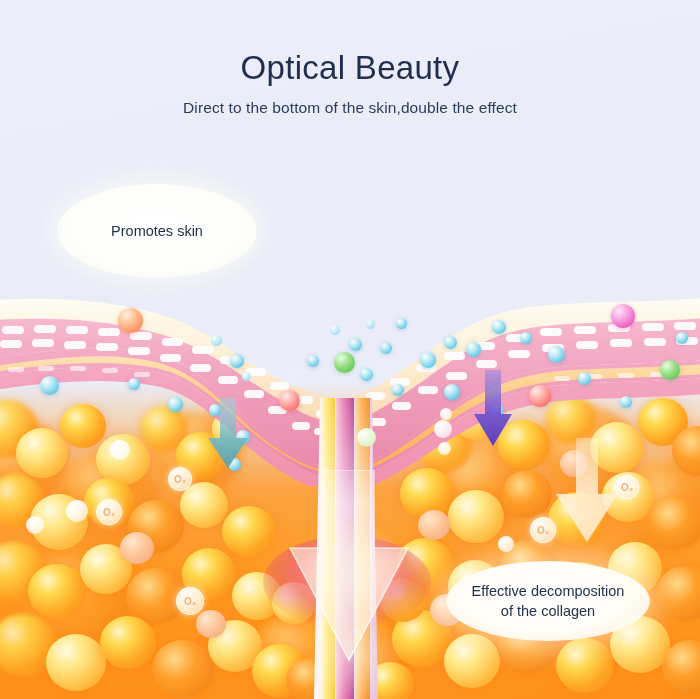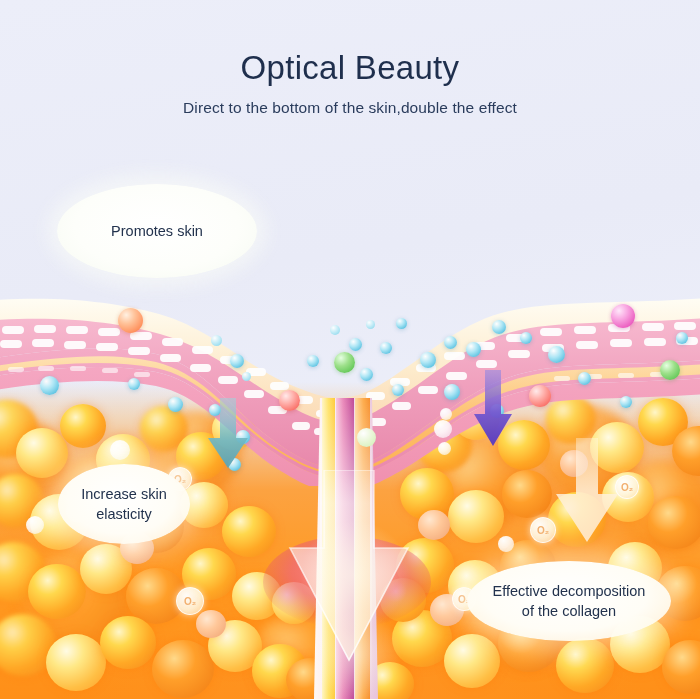--- a/index.html
+++ b/index.html
@@ -509,27 +509,21 @@
   <div class="orb white" style="left:26px;top:516px;width:18px;height:18px;"></div>
   <div class="orb white" style="left:498px;top:536px;width:16px;height:16px;"></div>
 
   <div class="callout top" style="left:57px;top:184px;width:200px;height:94px;">
     <div class="txt">
       <span>Promotes skin</span><br>
     </div>
   </div>
 
 
-  <div class="callout over-fat" style="left:58px;top:464px;width:132px;height:80px;">
-    <div class="txt">
-      <span>Increase skin</span><br>
-      <span>elasticity</span>
-    </div>
-  </div>
-
-  <div class="callout over-fat" style="left:467px;top:561px;width:204px;height:80px;">
+
+  <div class="callout over-fat" style="left:446px;top:561px;width:204px;height:80px;">
     <div class="txt">
       <span>Effective decomposition</span><br>
       <span>of the collagen</span>
     </div>
   </div>
 
 </div>
 
 </body></html>

